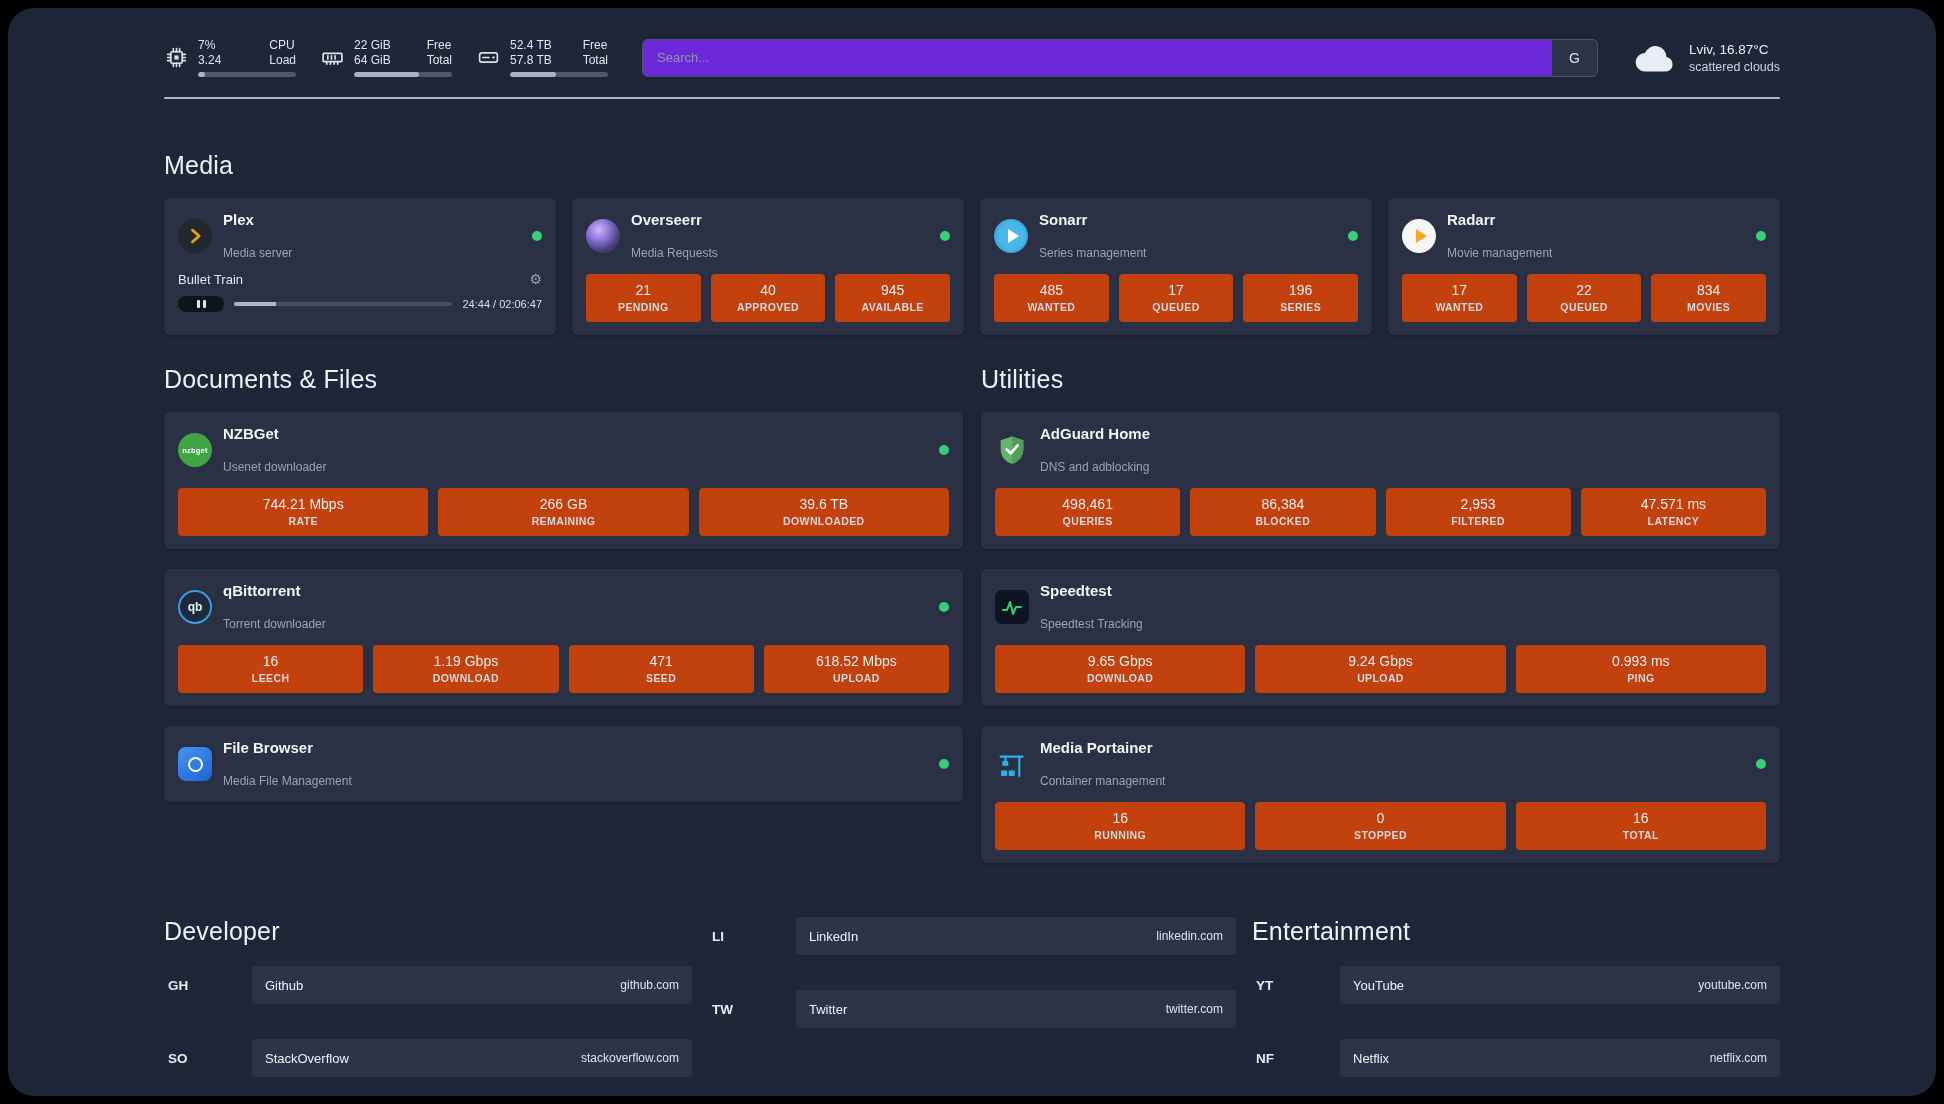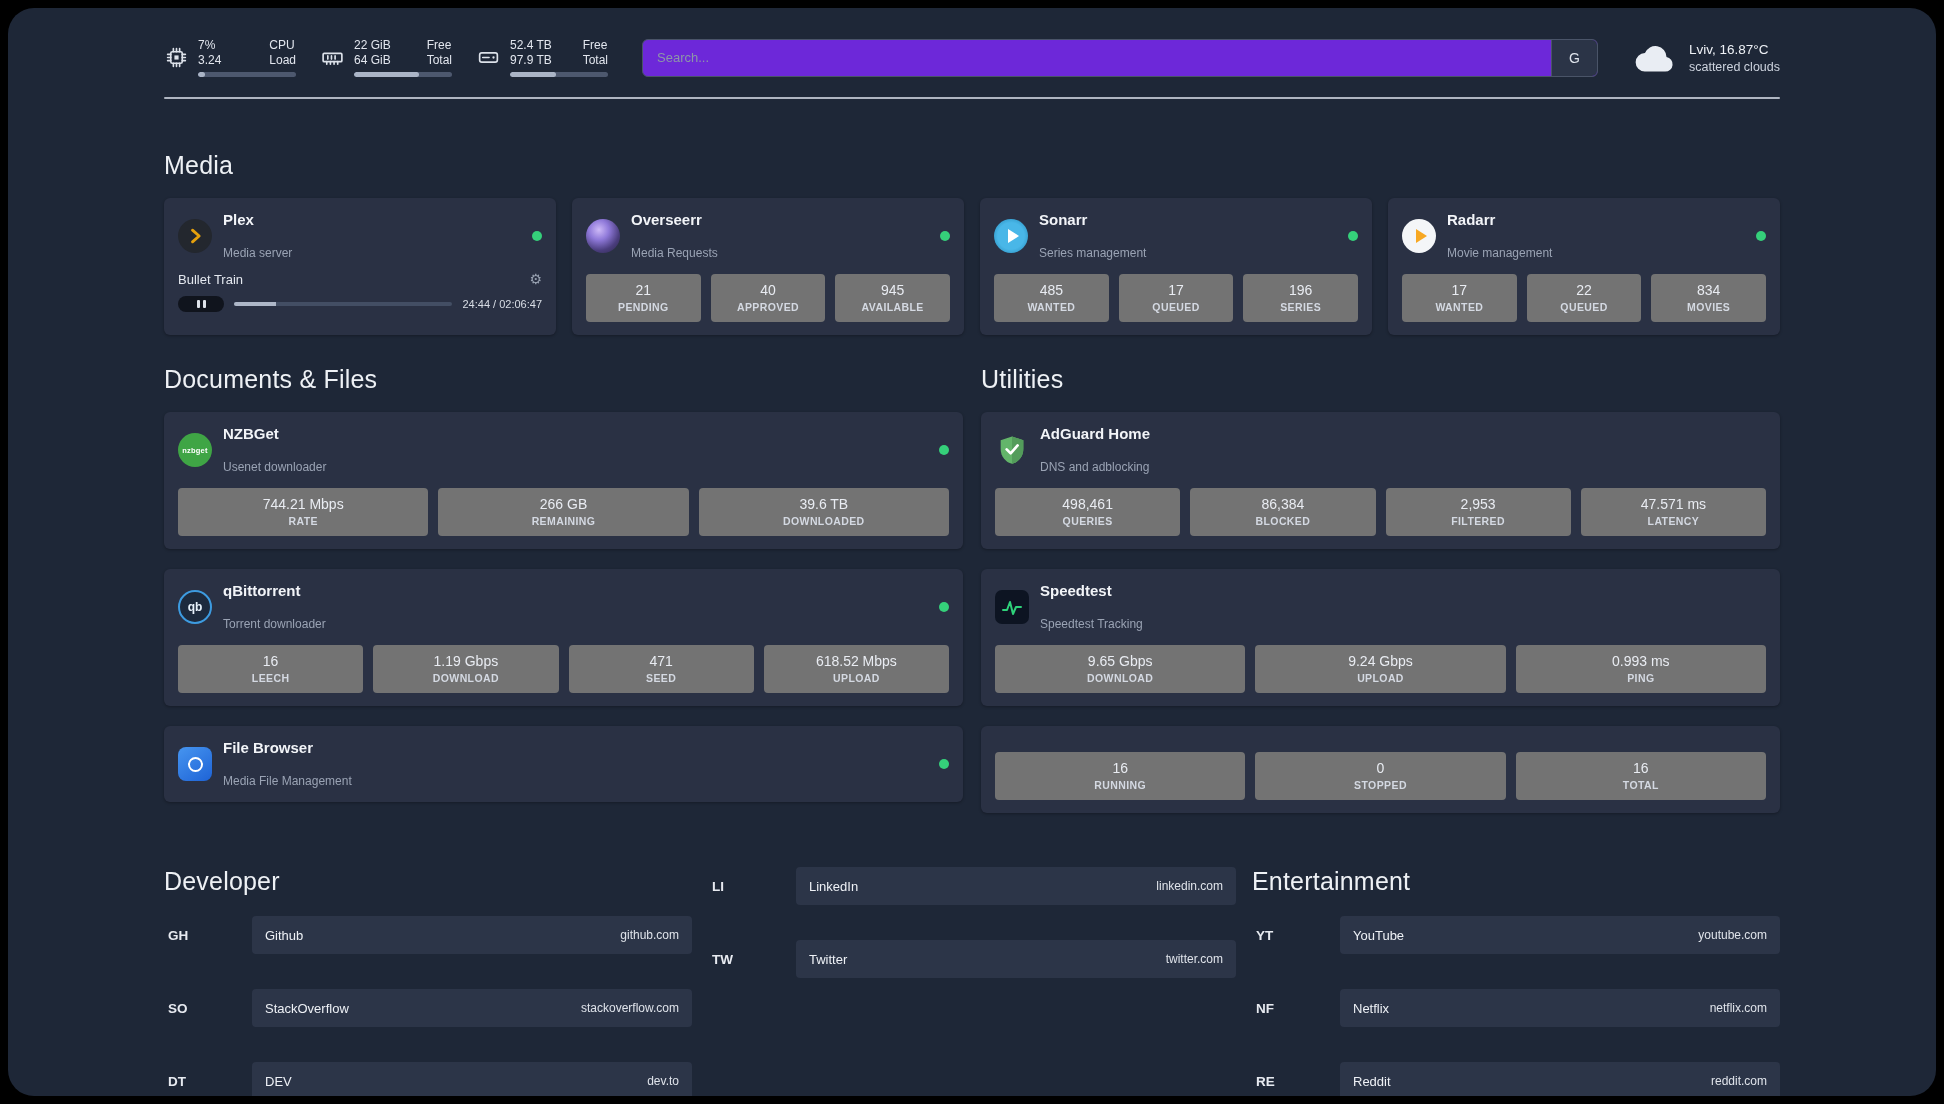--- a/index.html
+++ b/index.html
@@ -39,21 +39,21 @@
 
   
   .card { background:#2a3144; border-radius:6px; padding:13px 14px; box-shadow:0 1px 3px rgba(0,0,0,.3); cursor:pointer; }
   .card-head { display:flex; align-items:center; gap:11px; }
   .titles { min-width:0; }
   .t { font-size:15px; font-weight:600; color:#f2f4f8; line-height:18px; }
   .s { font-size:12px; color:#9aa3b4; line-height:15px; margin-top:17px; }
   .dot { width:10px; height:10px; border-radius:50%; background:var(--status_online,#35d07a); margin-left:auto; flex:none; }
 
   .stats { display:grid; grid-auto-flow:column; grid-auto-columns:1fr; gap:10px; margin-top:13px; }
-  .tile { background:#737373; border-radius:4px; text-align:center; padding:7px 4px 8px; }
+  .tile { background:#c2410c; border-radius:4px; text-align:center; padding:7px 4px 8px; }
   .tv { font-size:14px; color:#e9ecf2; line-height:18px; }
   .tl { font-size:10.5px; font-weight:700; color:#d4d9e2; letter-spacing:.4px; line-height:14px; margin-top:1px; }
 
   
   .appicon { width:34px; height:34px; border-radius:50%; flex:none; display:flex; align-items:center; justify-content:center; overflow:hidden; }
   .plex { background:#23272e; }
   .overseerr { background:radial-gradient(circle at 38% 32%, #cdb9f7 0%, #8f79d9 32%, #4a3d7d 66%, #2b2746 100%); }
   .sonarr { background:radial-gradient(circle, #49b7e8 0 55%, #1d7fb0 100%); }
   .radarr { background:#f4f6f8; }
   .nzbget { background:#3fa545; }
@@ -142,21 +142,21 @@
       <div class="sysstat">
         <svg class="sicon" viewBox="0 0 24 24">
           <rect x="3.5" y="7.5" width="17" height="9" rx="2"></rect>
           <circle cx="16.8" cy="12" r="1.1" fill="#dde2ea" stroke="none"></circle>
           <path d="M6.5 12h6"></path>
         </svg>
         <div class="sysbody">
           <div class="sysrow">
             <div class="syscol">
               <span>52.4 TB</span>
-              <span>97.9 TB</span>
+              <span>57.8 TB</span>
             </div>
             <div class="syscol">
               <span>Free</span>
               <span>Total</span>
             </div>
           </div>
           <div class="sbar">
               <div class="sfill" style="width: 47%;"></div>
             </div>
         </div>
@@ -428,20 +428,37 @@
             <div class="tl">UPLOAD</div>
           </div>
           <div class="tile">
             <div class="tv">0.993 ms</div>
             <div class="tl">PING</div>
           </div>
         </div>
       </div>
 
       <div class="card">
+        <div class="card-head">
+          <span class="appicon">
+            <svg width="32" height="32" viewBox="0 0 24 24" stroke="var(--portainer_blue,#27b4e6)" stroke-width="1.6" fill="none" stroke-linecap="round">
+              <path d="M3.5 6.5 H20"></path>
+              <path d="M17.5 6.5 V21"></path>
+              <path d="M7 6.5 V9.8"></path>
+              <rect x="4.8" y="9.8" width="4.4" height="3.6" fill="var(--portainer_blue,#27b4e6)" stroke="none"></rect>
+              <rect x="3.8" y="16.8" width="4.4" height="4.2" fill="var(--portainer_blue,#27b4e6)" stroke="none"></rect>
+              <rect x="9.6" y="16.8" width="4.4" height="4.2" fill="var(--portainer_blue,#27b4e6)" stroke="none"></rect>
+            </svg>
+          </span>
+          <div class="titles">
+            <div class="t">Media Portainer</div>
+            <div class="s">Container management</div>
+          </div>
+          <span class="dot"></span>
+        </div>
         <div class="stats">
           <div class="tile">
             <div class="tv">16</div>
             <div class="tl">RUNNING</div>
           </div>
           <div class="tile">
             <div class="tv">0</div>
             <div class="tl">STOPPED</div>
           </div>
           <div class="tile">

